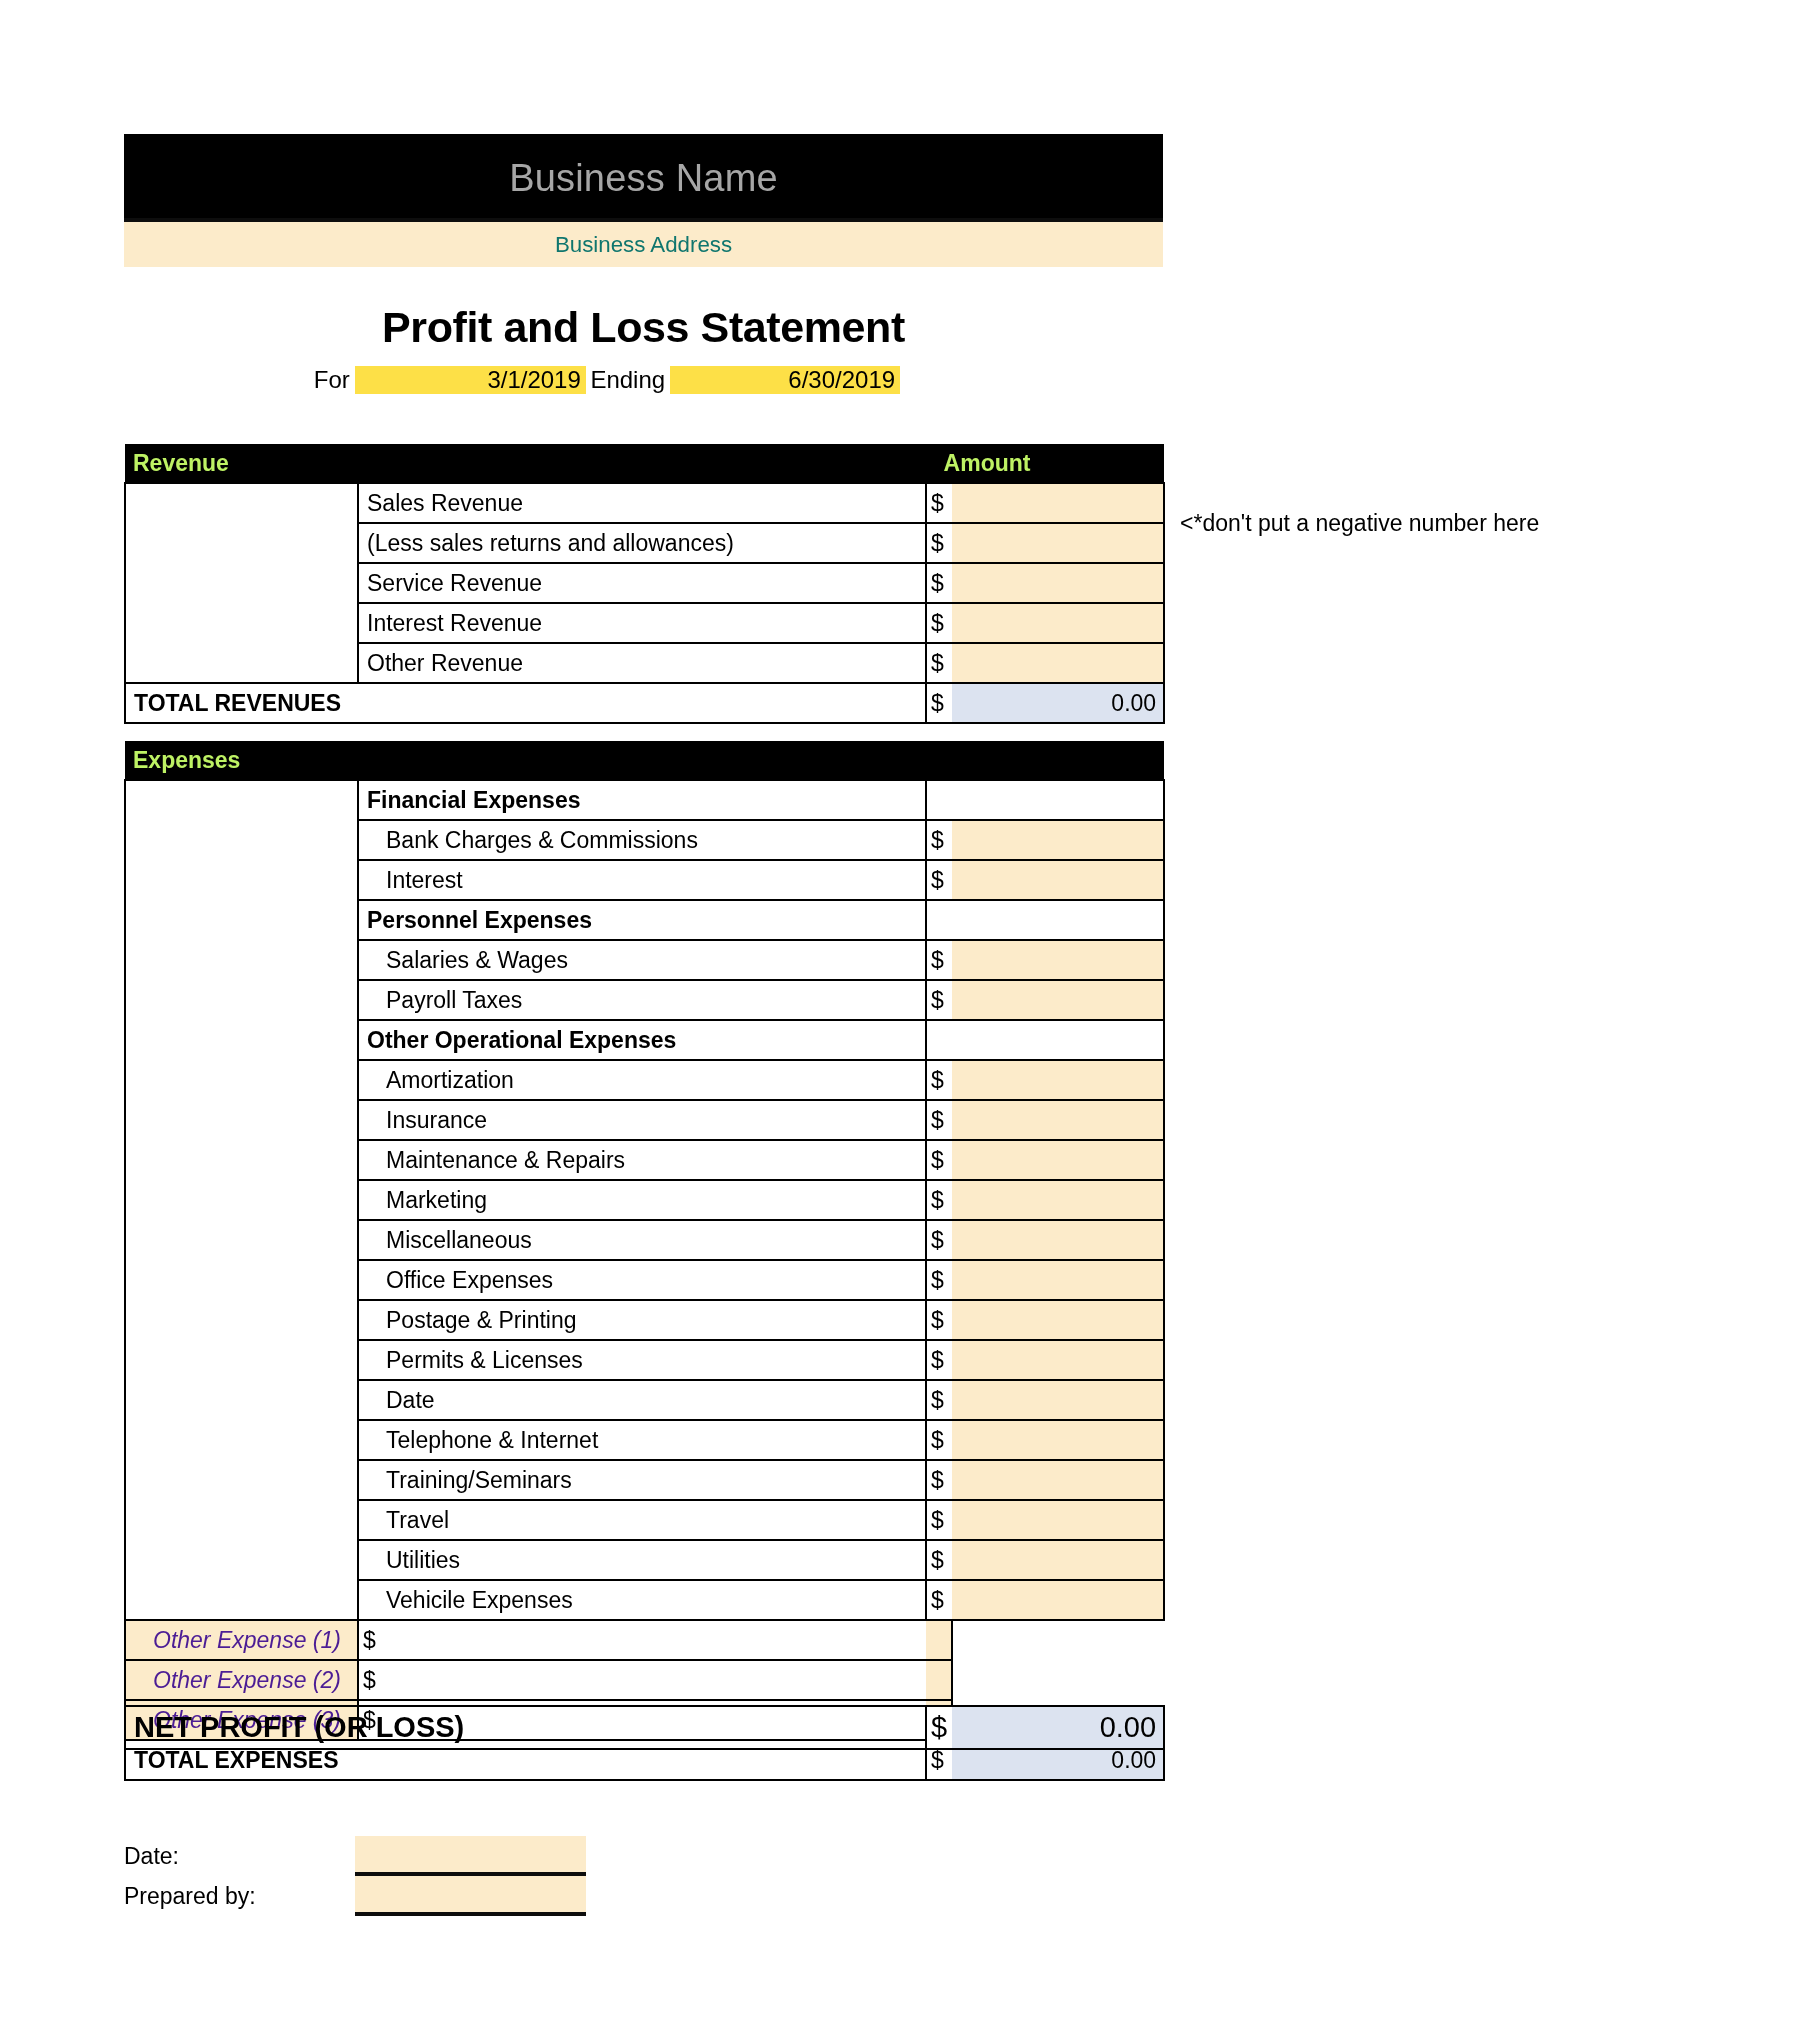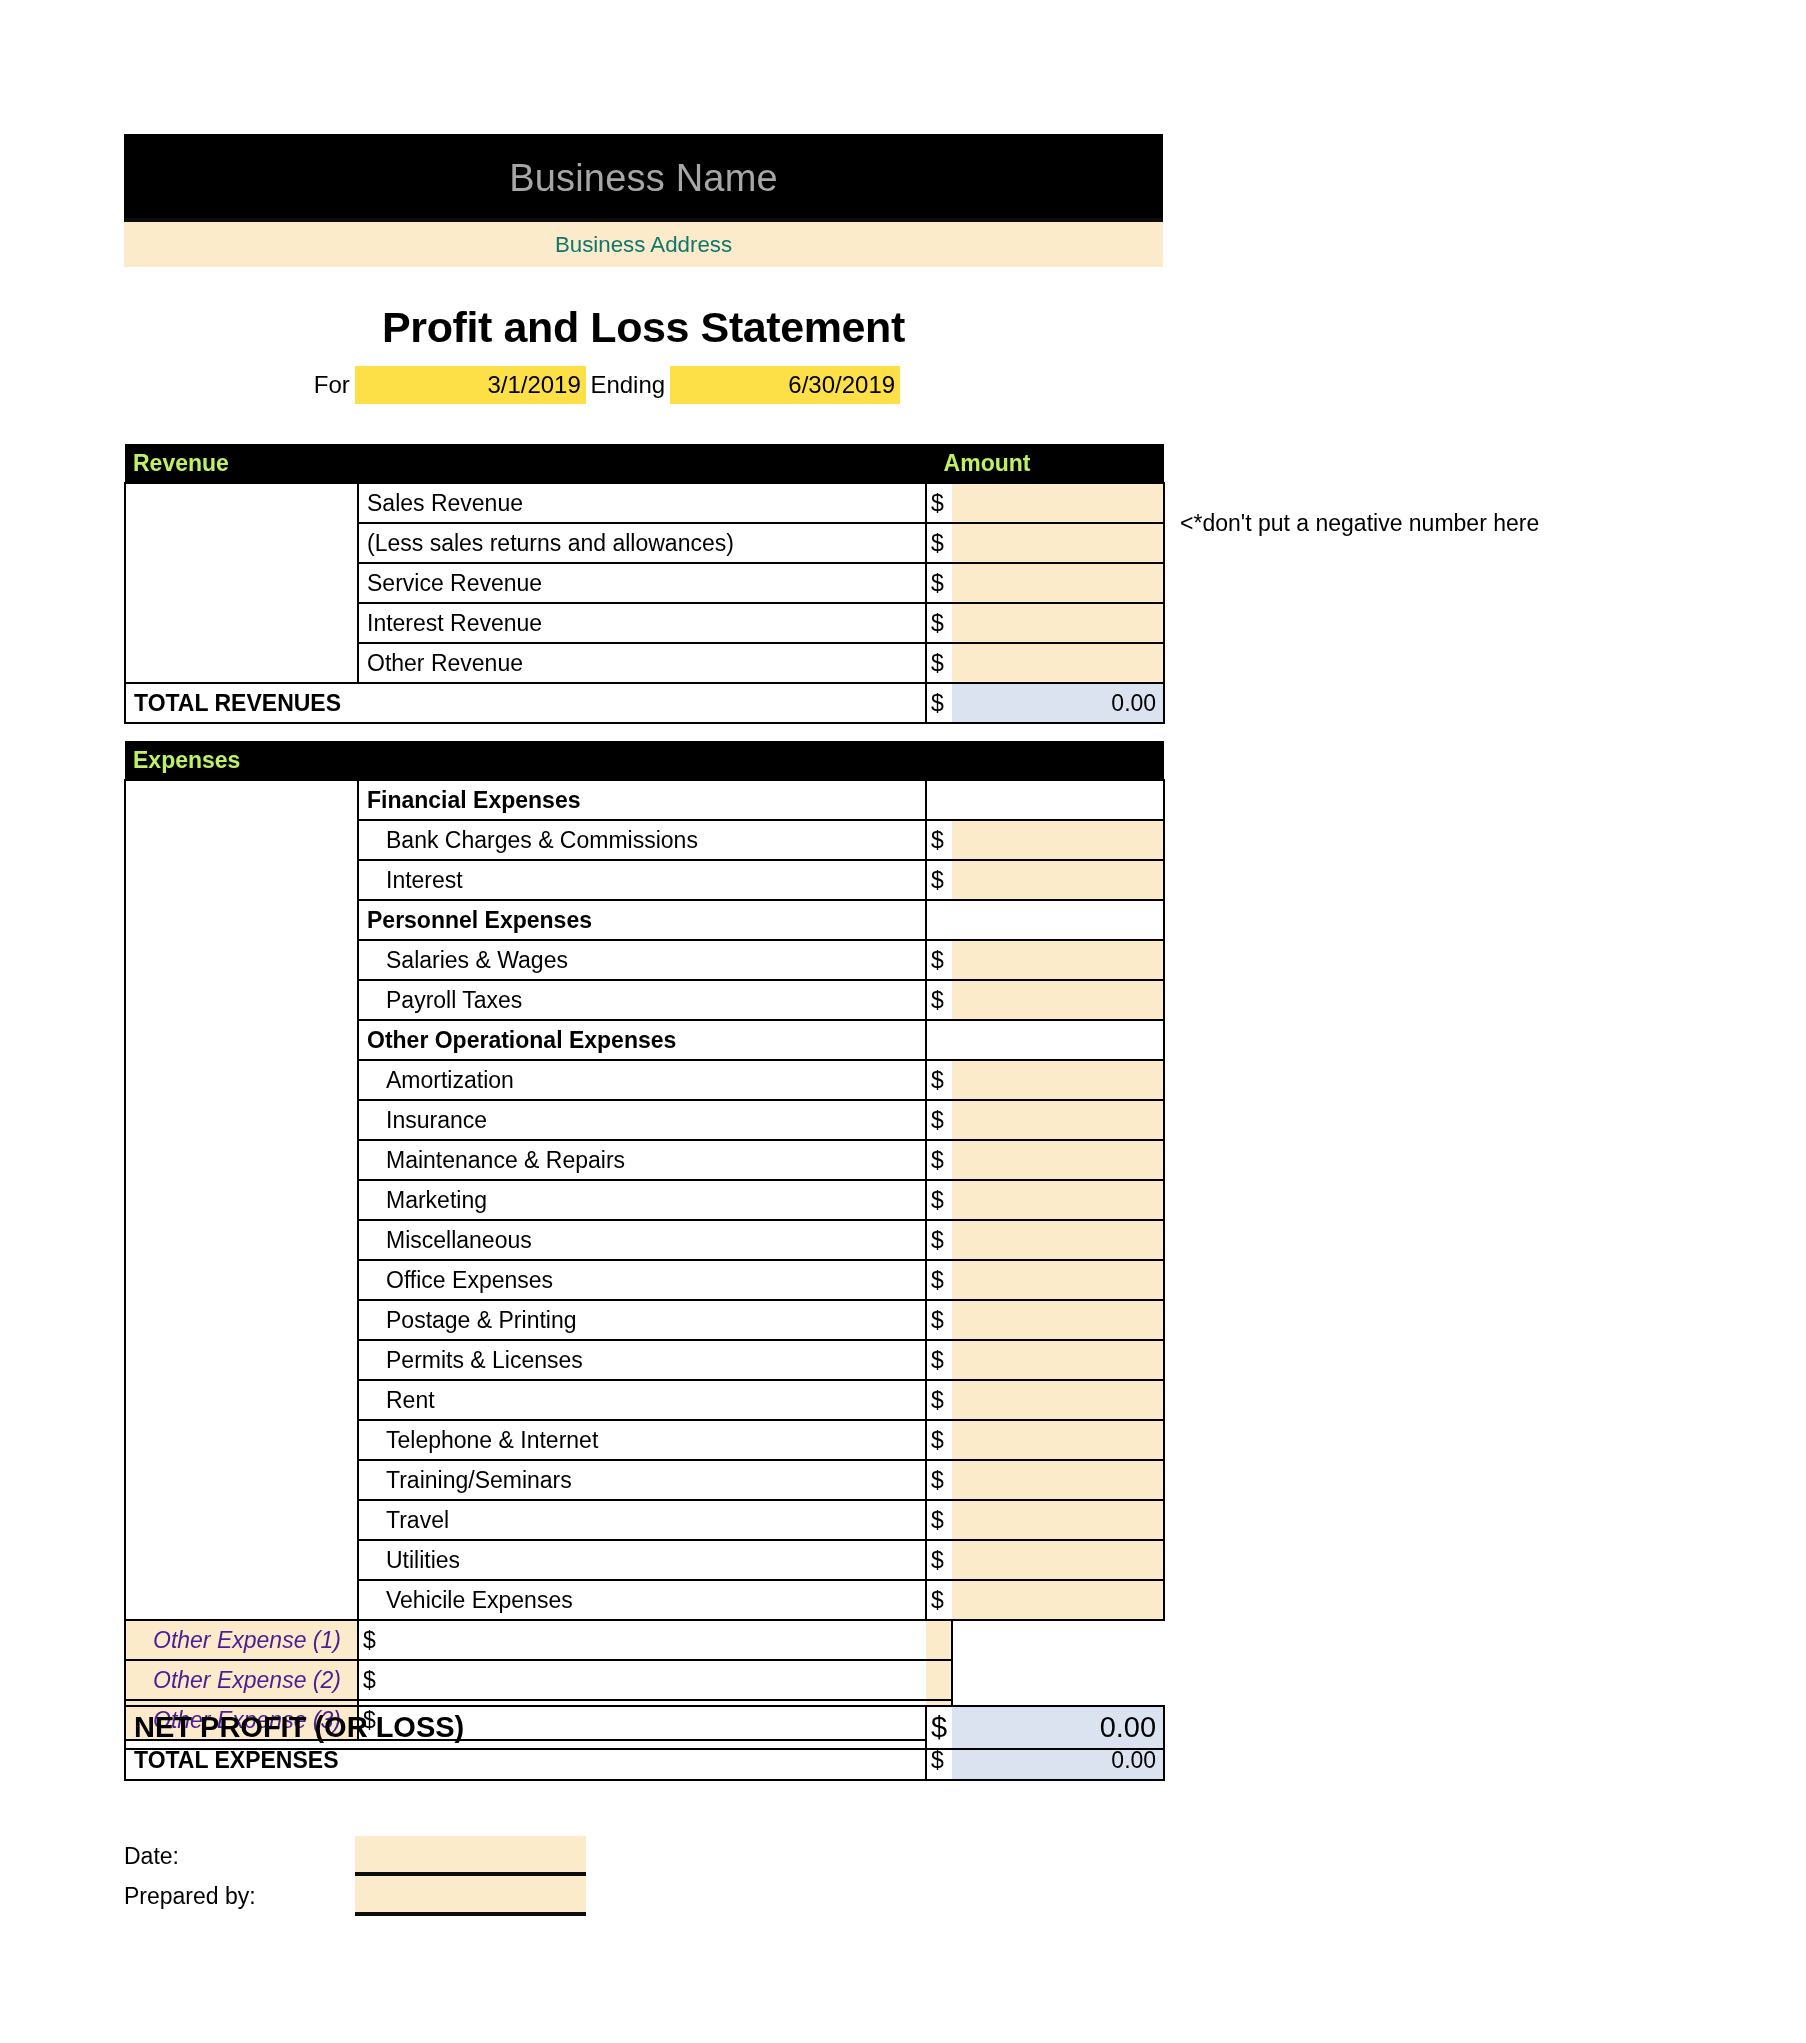--- a/index.html
+++ b/index.html
@@ -60,21 +60,21 @@
     font-weight: bold;
     letter-spacing: -0.4px;
   }
 
   
   .period-row {
     position: absolute;
     left: 124px;
     top: 366px;
     width: 1039px;
-    height: 38px;
+    height: 28px;
     display: flex;
     align-items: stretch;
     font-size: 24px;
   }
   .period-spacer { width: 185px; }
   .period-label {
     display: flex;
     align-items: center;
     padding: 0 4.8px;
     white-space: nowrap;
@@ -354,21 +354,21 @@
         <td class="cell-label sub">Postage &amp; Printing</td>
         <td class="cell-sign">$</td>
         <td class="cell-amt"></td>
       </tr>
       <tr>
         <td class="cell-label sub">Permits &amp; Licenses</td>
         <td class="cell-sign">$</td>
         <td class="cell-amt"></td>
       </tr>
       <tr>
-        <td class="cell-label sub">Rent</td>
+        <td class="cell-label sub">Date</td>
         <td class="cell-sign">$</td>
         <td class="cell-amt"></td>
       </tr>
       <tr>
         <td class="cell-label sub">Telephone &amp; Internet</td>
         <td class="cell-sign">$</td>
         <td class="cell-amt"></td>
       </tr>
       <tr>
         <td class="cell-label sub">Training/Seminars</td>

